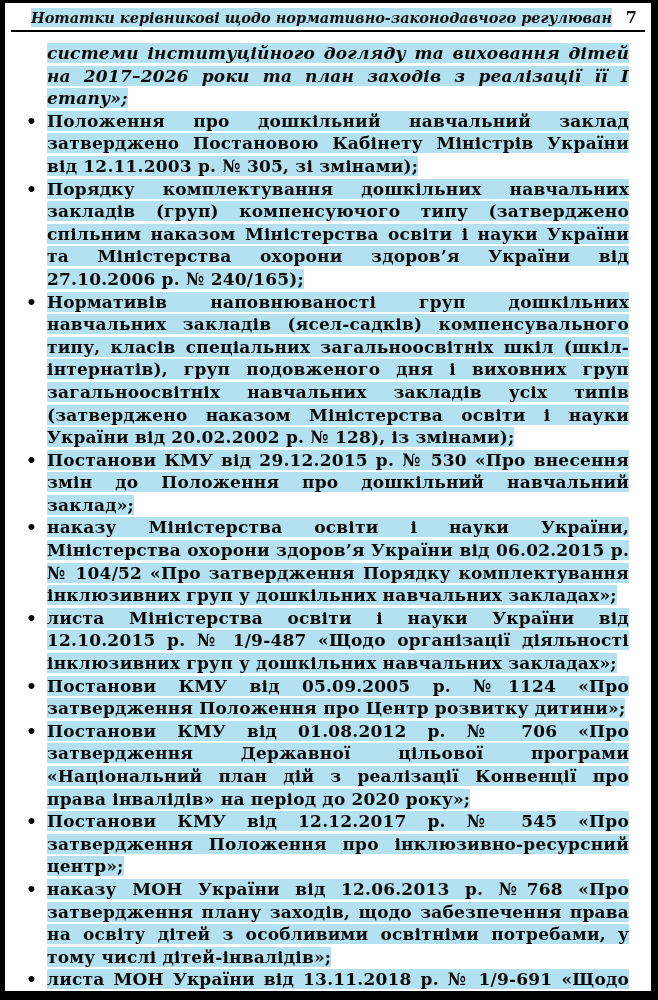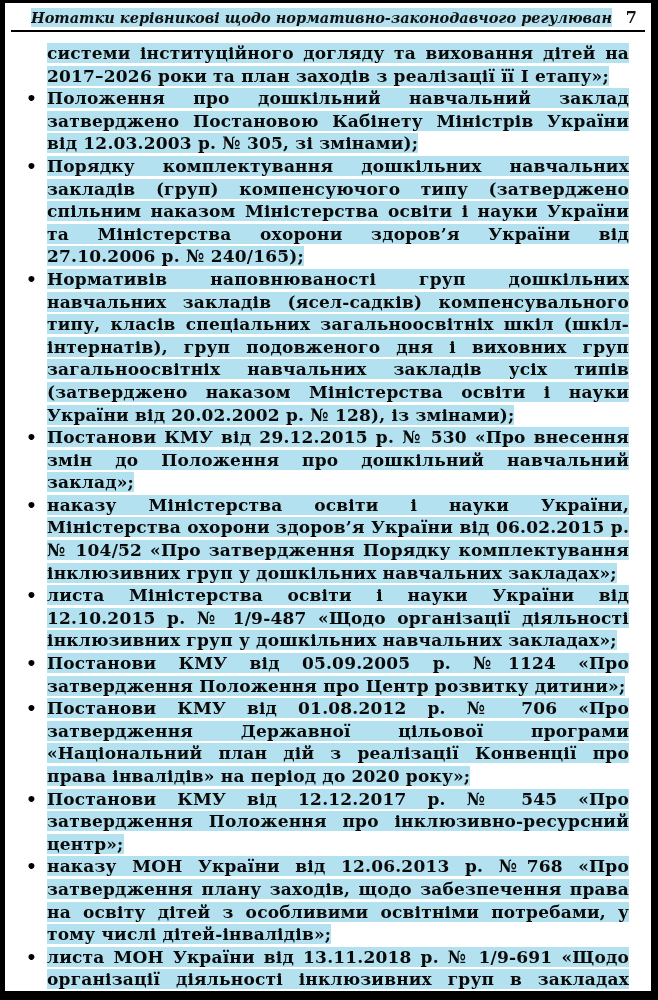--- a/index.html
+++ b/index.html
@@ -47,21 +47,21 @@
     height: 0;
   }
   .content {
     padding: 10px 22px 0 42px;
     font-size: 17px;
     font-weight: bold;
     letter-spacing: 0.2px;
     line-height: 22.6px;
     text-align: justify;
   }
-  .intro { margin: 0; }
+  .intro { margin: 0; font-style: italic; }
   .doc-list {
     list-style: none;
     margin: 0;
     padding: 0;
   }
   .doc-list li {
     position: relative;
     margin: 0;
   }
   .bullet {
@@ -87,21 +87,21 @@
     <span class="page-number">7</span>
   </header>
 
   <div class="header-rule"></div>
 
   <main class="content">
 
     <p class="intro"><span class="hl">системи інституційного догляду та виховання дітей на 2017–2026 роки та план заходів з реалізації її І етапу»;</span></p>
 
     <ul class="doc-list">
-      <li><span class="bullet">•</span><span class="hl">Положення про дошкільний навчальний заклад затверджено Постановою Кабінету Міністрів України від 12.03.2003 р. № 305, зі змінами);</span></li>
+      <li><span class="bullet">•</span><span class="hl">Положення про дошкільний навчальний заклад затверджено Постановою Кабінету Міністрів України від 12.11.2003 р. № 305, зі змінами);</span></li>
       <li><span class="bullet">•</span><span class="hl">Порядку комплектування дошкільних навчальних закладів (груп) компенсуючого типу (затверджено спільним наказом Міністерства освіти і науки України та Міністерства охорони здоров’я України від 27.10.2006 р. № 240/165);</span></li>
       <li><span class="bullet">•</span><span class="hl">Нормативів наповнюваності груп дошкільних навчальних закладів (ясел-садків) компенсувального типу, класів спеціальних загальноосвітніх шкіл (шкіл-інтернатів), груп подовженого дня і виховних груп загальноосвітніх навчальних закладів усіх типів (затверджено наказом Міністерства освіти і науки України від 20.02.2002 р. № 128), із змінами);</span></li>
       <li><span class="bullet">•</span><span class="hl">Постанови КМУ від 29.12.2015 р. № 530 «Про внесення змін до Положення про дошкільний навчальний заклад»;</span></li>
       <li><span class="bullet">•</span><span class="hl">наказу Міністерства освіти і науки України, Міністерства охорони здоров’я України від 06.02.2015 р. № 104/52 «Про затвердження Порядку комплектування інклюзивних груп у дошкільних навчальних закладах»;</span></li>
       <li><span class="bullet">•</span><span class="hl">листа Міністерства освіти і науки України від 12.10.2015 р. № 1/9-487 «Щодо організації діяльності інклюзивних груп у дошкільних навчальних закладах»;</span></li>
       <li><span class="bullet">•</span><span class="hl">Постанови КМУ від 05.09.2005 р. №1124 «Про затвердження Положення про Центр розвитку дитини»;</span></li>
       <li><span class="bullet">•</span><span class="hl">Постанови КМУ від 01.08.2012 р. № 706 «Про затвердження Державної цільової програми «Національний план дій з реалізації Конвенції про права інвалідів» на період до 2020 року»;</span></li>
       <li><span class="bullet">•</span><span class="hl">Постанови КМУ від 12.12.2017 р. № 545 «Про затвердження Положення про інклюзивно-ресурсний центр»;</span></li>
       <li><span class="bullet">•</span><span class="hl">наказу МОН України від 12.06.2013 р. №768 «Про затвердження плану заходів, щодо забезпечення права на освіту дітей з особливими освітніми потребами, у тому числі дітей-інвалідів»;</span></li>
       <li><span class="bullet">•</span><span class="hl">листа МОН України від 13.11.2018 р. № 1/9-691 «Щодо організації діяльності інклюзивних груп в закладах дошкільної освіти»;</span></li>

